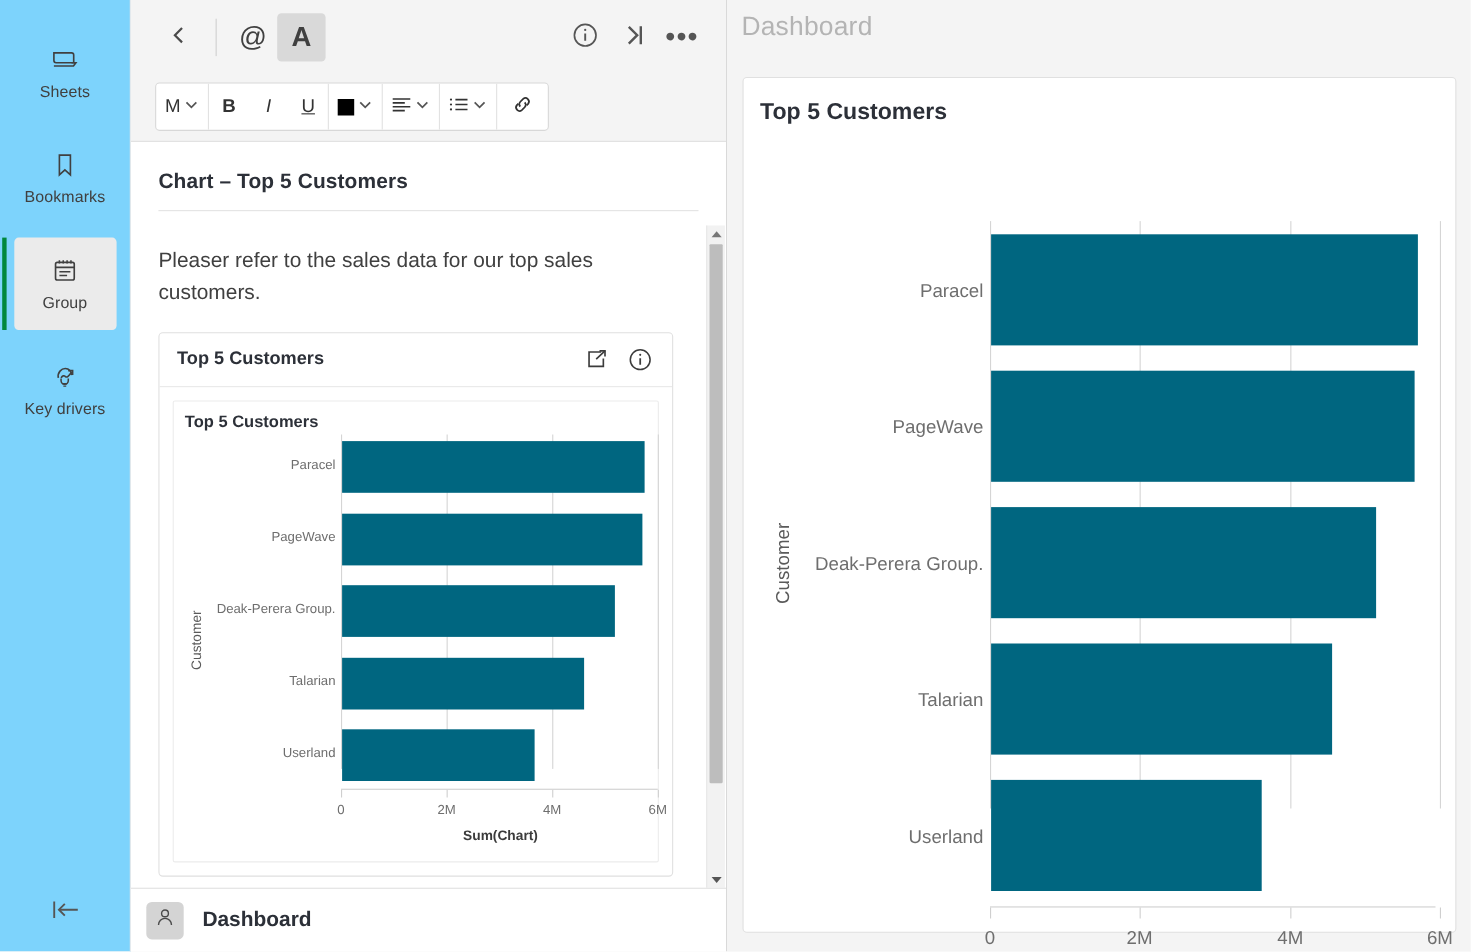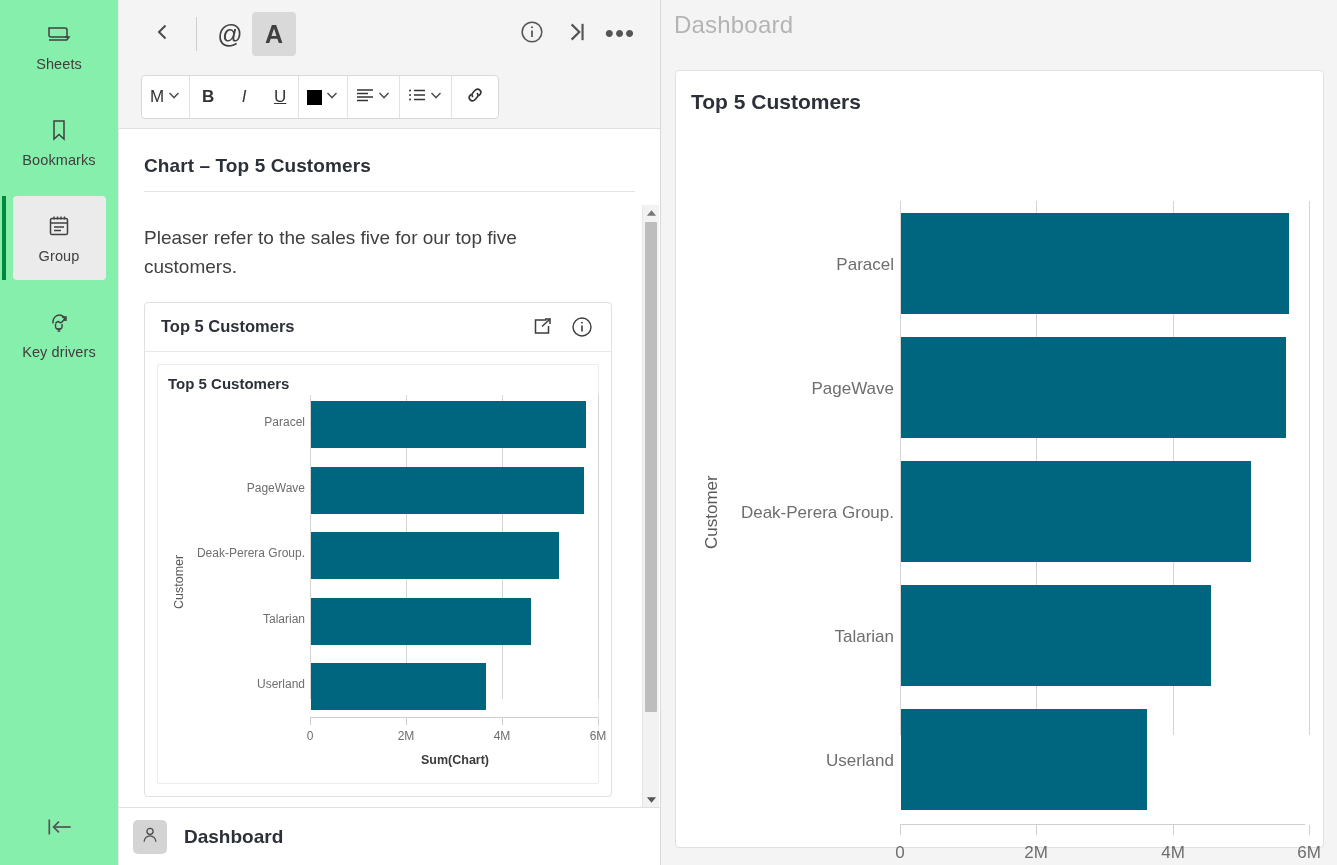--- a/index.html
+++ b/index.html
@@ -7,25 +7,25 @@
     width: 1337px; height: 865px;
     font-family: "Liberation Sans", sans-serif;
     background: #ffffff;
     overflow: hidden;
   }
   .app { position: relative; width: 1337px; height: 865px; display: flex; background:#f4f4f4; }
 
   
   .rail {
     width: 119px; height: 865px;
-    background: #86efac;
+    background: #7dd3fc;
     border-right: 1px solid #e8e8e8;
     display: flex; flex-direction: column;
     align-items: center;
-    padding-top: 4px;
+    padding-top: 24px;
     position: relative;
     flex: 0 0 119px;
   }
   .rail-item {
     width: 93px; height: 84px;
     margin-bottom: 12px;
     display: flex; flex-direction: column;
     align-items: center; justify-content: center;
     gap: 9px;
     border-radius: 4px;
@@ -375,21 +375,21 @@
         </div>
       </div>
     </div>
 
     <div class="notes-title-wrap">
       <div class="notes-title">Chart – Top 5 Customers</div>
       <div class="notes-hr"></div>
     </div>
 
     <div class="notes-body">
-      <div class="notes-paragraph">Pleaser refer to the sales five for our top five customers.</div>
+      <div class="notes-paragraph">Pleaser refer to the sales data for our top sales customers.</div>
 
       <div class="embed-card">
         <div class="embed-head">
           <span class="t">Top 5 Customers</span>
           <span class="sp"></span>
           <span class="ic">
             <svg viewBox="0 0 22 22" width="22" height="22" fill="none" stroke="#3c3c3c" stroke-width="1.5">
               <path d="M15.5 4 H4.5 v13 h13 V10"></path>
               <path d="M11 10.5 L19 3"></path>
               <path d="M14 3 h5 v5"></path>

